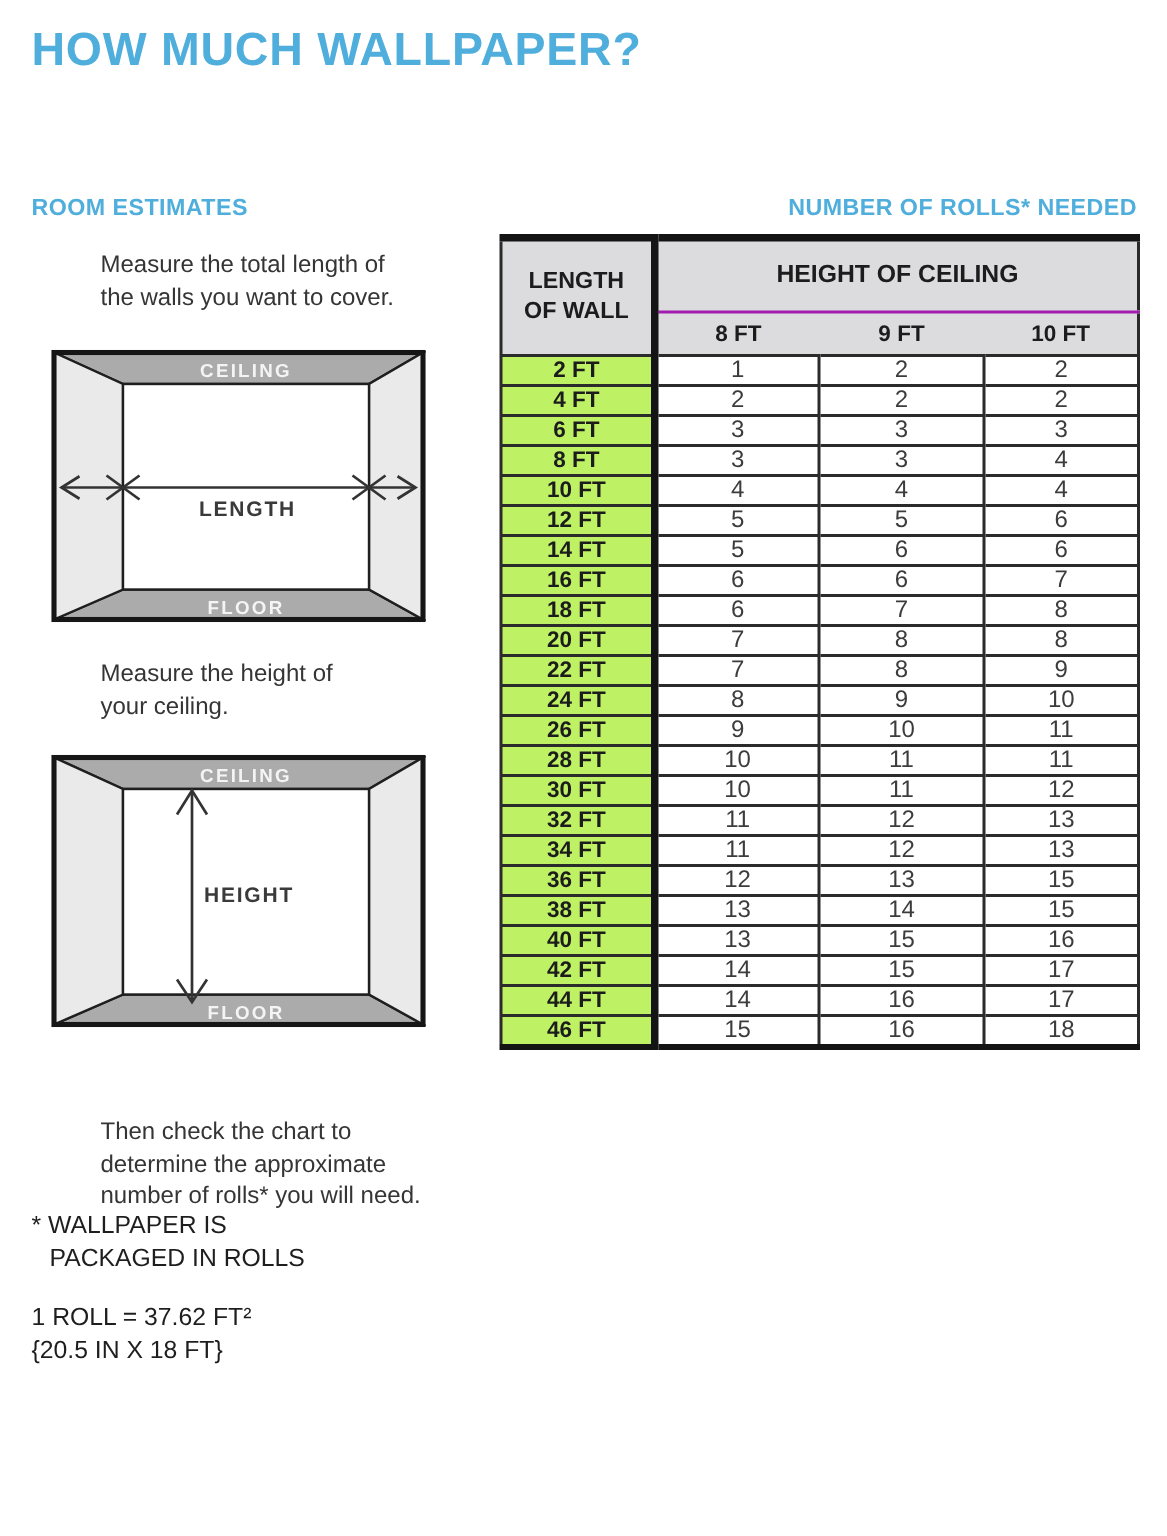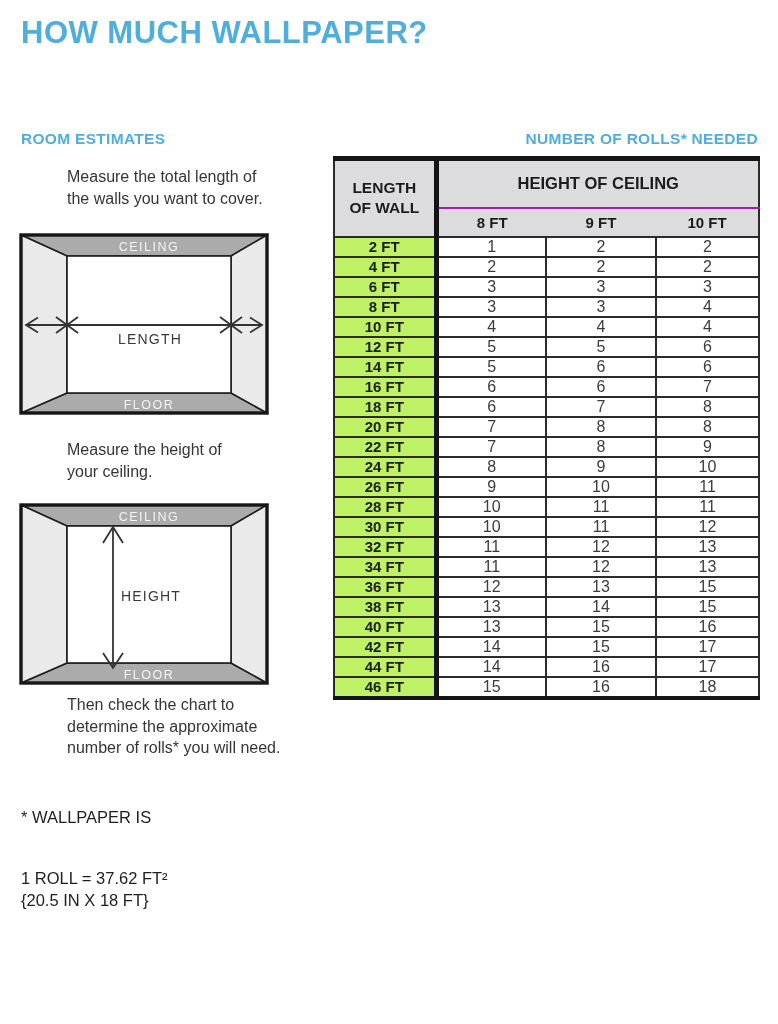--- a/index.html
+++ b/index.html
@@ -28,32 +28,32 @@
   #rolls-table-heading { left: 333px; top: 130px; width: 425px; text-align: right; }
 
   .body-text {
     position: absolute; left: 21px;
     font-size: 16px; line-height: 21.5px; color: #353535;
     white-space: pre-line;
     margin-left: 46px;
   }
   #step1 { top: 166px; }
   #step2 { top: 439px; }
-  #step3 { top: 694px; }
+  #step3 { top: 744px; }
 
   .bold-note {
     position: absolute; left: 21px;
     font-size: 16.5px; font-weight: 400; line-height: 21.5px;
     color: #1e1e1e;
   }
   #footnote { top: 807px; }
   #footnote .indent { padding-left: 12px; }
   #roll-note { top: 868px; }
 
-  .diagram { position: absolute; left: 19px; width: 288px; height: 182px; }
+  .diagram { position: absolute; left: 34px; width: 288px; height: 182px; font-weight: bold; }
   #diagram-length { top: 233px; }
   #diagram-height { top: 503px; }
   .diagram svg { display: block; }
   .diagram text {
     font-family: "Liberation Sans", sans-serif;
   }
   .band-label { font-size: 12.5px; letter-spacing: 1.5px; fill: #f4f4f4; }
   .measure-label { font-size: 14px; letter-spacing: 1.2px; fill: #3a3a3a; }
 
   
@@ -158,20 +158,21 @@
     <text class="measure-label" x="132" y="98" text-anchor="middle">HEIGHT</text>
   </svg>
 </div>
 
 <p class="body-text" id="step3">Then check the chart to
 determine the approximate
 number of rolls* you will need.</p>
 
 <div class="bold-note" id="footnote">
   <div>* WALLPAPER IS</div>
+  <div class="indent">PACKAGED IN ROLLS</div>
 </div>
 
 <div class="bold-note" id="roll-note">
   <div>1 ROLL = 37.62 FT²</div>
   <div>{20.5 IN X 18 FT}</div>
 </div>
 
 <table id="rolls-table">
   <colgroup>
     <col style="width:102px">

